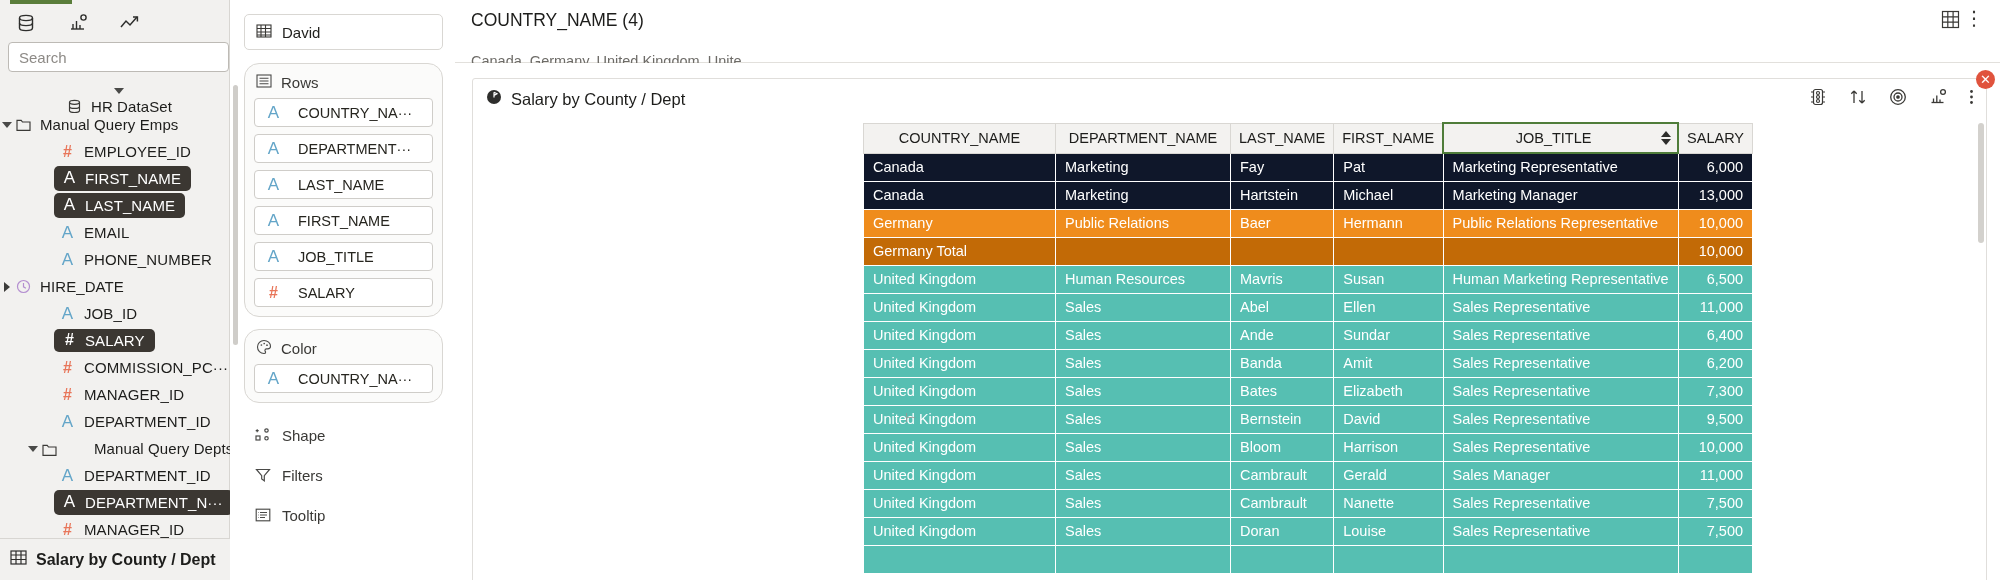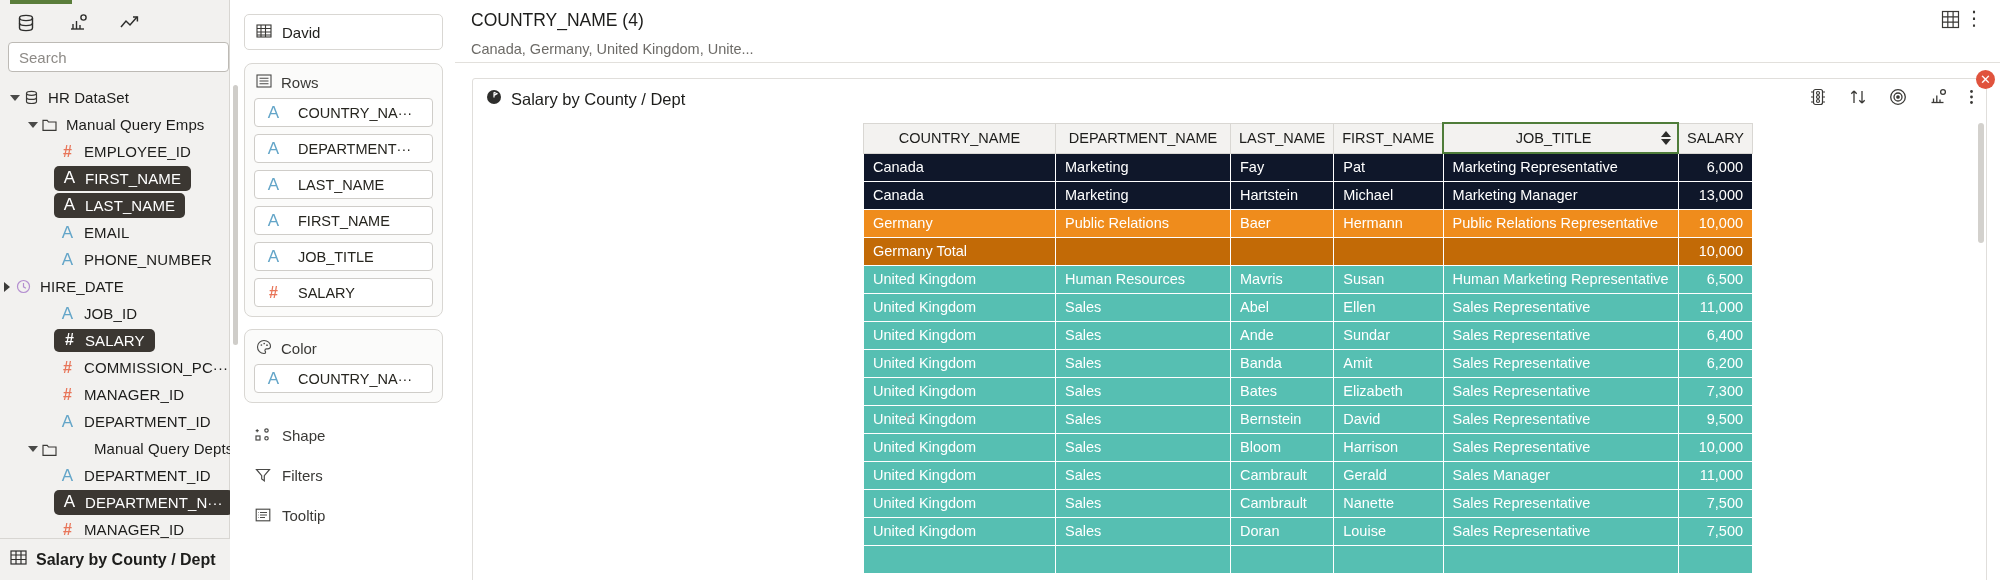--- a/index.html
+++ b/index.html
@@ -59,21 +59,21 @@
   }
   .sb-footer .lbl { font-size: 16px; font-weight: 700; color: #1d1d1b; }
 
   
   .shelf {
     width: 225px; flex: 0 0 225px; background: #fff;
     position: relative; padding: 14px 12px 0 14px;
   }
   .shelf-scroll { position:absolute; left:3px; top:85px; width:5px; height:260px; background:#cfcdc9; border-radius:3px; }
   .card {
-    border: 1px solid #d9d7d3; border-radius: 8px; background: #fbfbfa;
+    border: 1px solid #d9d7d3; border-radius: 15px; background: #fbfbfa;
     margin-bottom: 12px;
     text-align: right;
   }
   .viztype {
     display: flex; align-items: center; gap: 10px;
     height: 36px; padding-left: 11px; background:#fff;
     border: 1px solid #d9d7d3; border-radius: 5px; margin-bottom: 13px;
     font-size: 15px; color: #23221f;
   }
   .shelf-head { display:flex; align-items:center; gap:9px; padding: 9px 0 4px 11px; font-size:15px; color:#3a3936; }
@@ -87,21 +87,21 @@
   .chip:last-child { margin-bottom: 0; }
   .shelf-opt {
     display: flex; align-items: center; gap: 11px;
     height: 40px; padding-left: 11px; font-size: 15px; color: #3a3936;
   }
 
   
   .main { flex: 1 1 auto; position: relative; background: #fff; }
   .filterbar { height: 63px; border-bottom: 1px solid #e2e0dc; position: relative; padding: 10px 0 0 16px; }
   .filter-title { font-size: 17.5px; color: #1d1d1b; }
-  .filter-sub { font-size: 14.5px; color: #6d6b67; margin-top: 10px; }
+  .filter-sub { font-size: 14.5px; color: #6d6b67; margin-top: 22px; }
   .grid-icon-tr { position: absolute; right: 40px; top: 10px; color: #3a3936; }
   .kebab-tr { position: absolute; right: 14px; top: 8px; color: #3a3936; font-size: 20px; line-height: 20px; letter-spacing: 2px; }
 
   .ghost-title {
     position: absolute; right: 38px; top: 77px;
     font-size: 17px; color: #e6e4e1; white-space: nowrap;
     border-bottom: 1px solid #ededea; padding-bottom: 2px;
   }
 
   .canvas { position: absolute; left: 0; top: 63px; right: 0; bottom: 0; background: #fff; }
@@ -182,36 +182,36 @@
       <input class="search-input" placeholder="Search" style="">
       <span class="plus-btn">
         <svg width="21" height="21" viewBox="0 0 21 21" fill="none" stroke="#3a3936" stroke-width="1.3">
           <circle cx="10.5" cy="10.5" r="8"></circle>
             <path d="M10.5 6v9M6 10.5h9"></path>
         </svg>
       </span>
     </div>
 
     <div class="tree" id="tree">
-        <div class="tnode" style="padding-left: 8px;">
+        <div class="tnode" style="padding-left: 8px; flex-direction: column;">
           <span class="tw">
             <span class="caret-d"></span>
           </span>
           <span style="display: inline-flex; align-items: center;">
             <span class="ticon">
               <svg width="15" height="15" viewBox="0 0 15 15" fill="none" stroke="#3a3936" stroke-width="1.15">
                 <ellipse cx="7.5" cy="3.3" rx="5" ry="2"></ellipse>
                 <path d="M2.5 3.3v8.2c0 1.1 2.2 2 5 2s5-.9 5-2V3.3"></path>
                 <path d="M2.5 7.4c0 1.1 2.2 2 5 2s5-.9 5-2"></path>
               </svg>
             </span>
             <span class="tlabel">HR DataSet</span>
           </span>
         </div>
-        <div class="tnode" style="padding-left: 26px;">
+        <div class="tnode" style="">
           <span class="tw">
             <span class="caret-d"></span>
           </span>
           <span style="display: inline-flex; align-items: center;">
             <span class="ticon">
               <svg width="15" height="14" viewBox="0 0 15 14" fill="none" stroke="#3a3936" stroke-width="1.15">
                 <path d="M1 12.3V2.4h4.2l1.3 1.6H14v8.3z"></path>
               </svg>
             </span>
             <span class="tlabel">Manual Query Emps</span>

